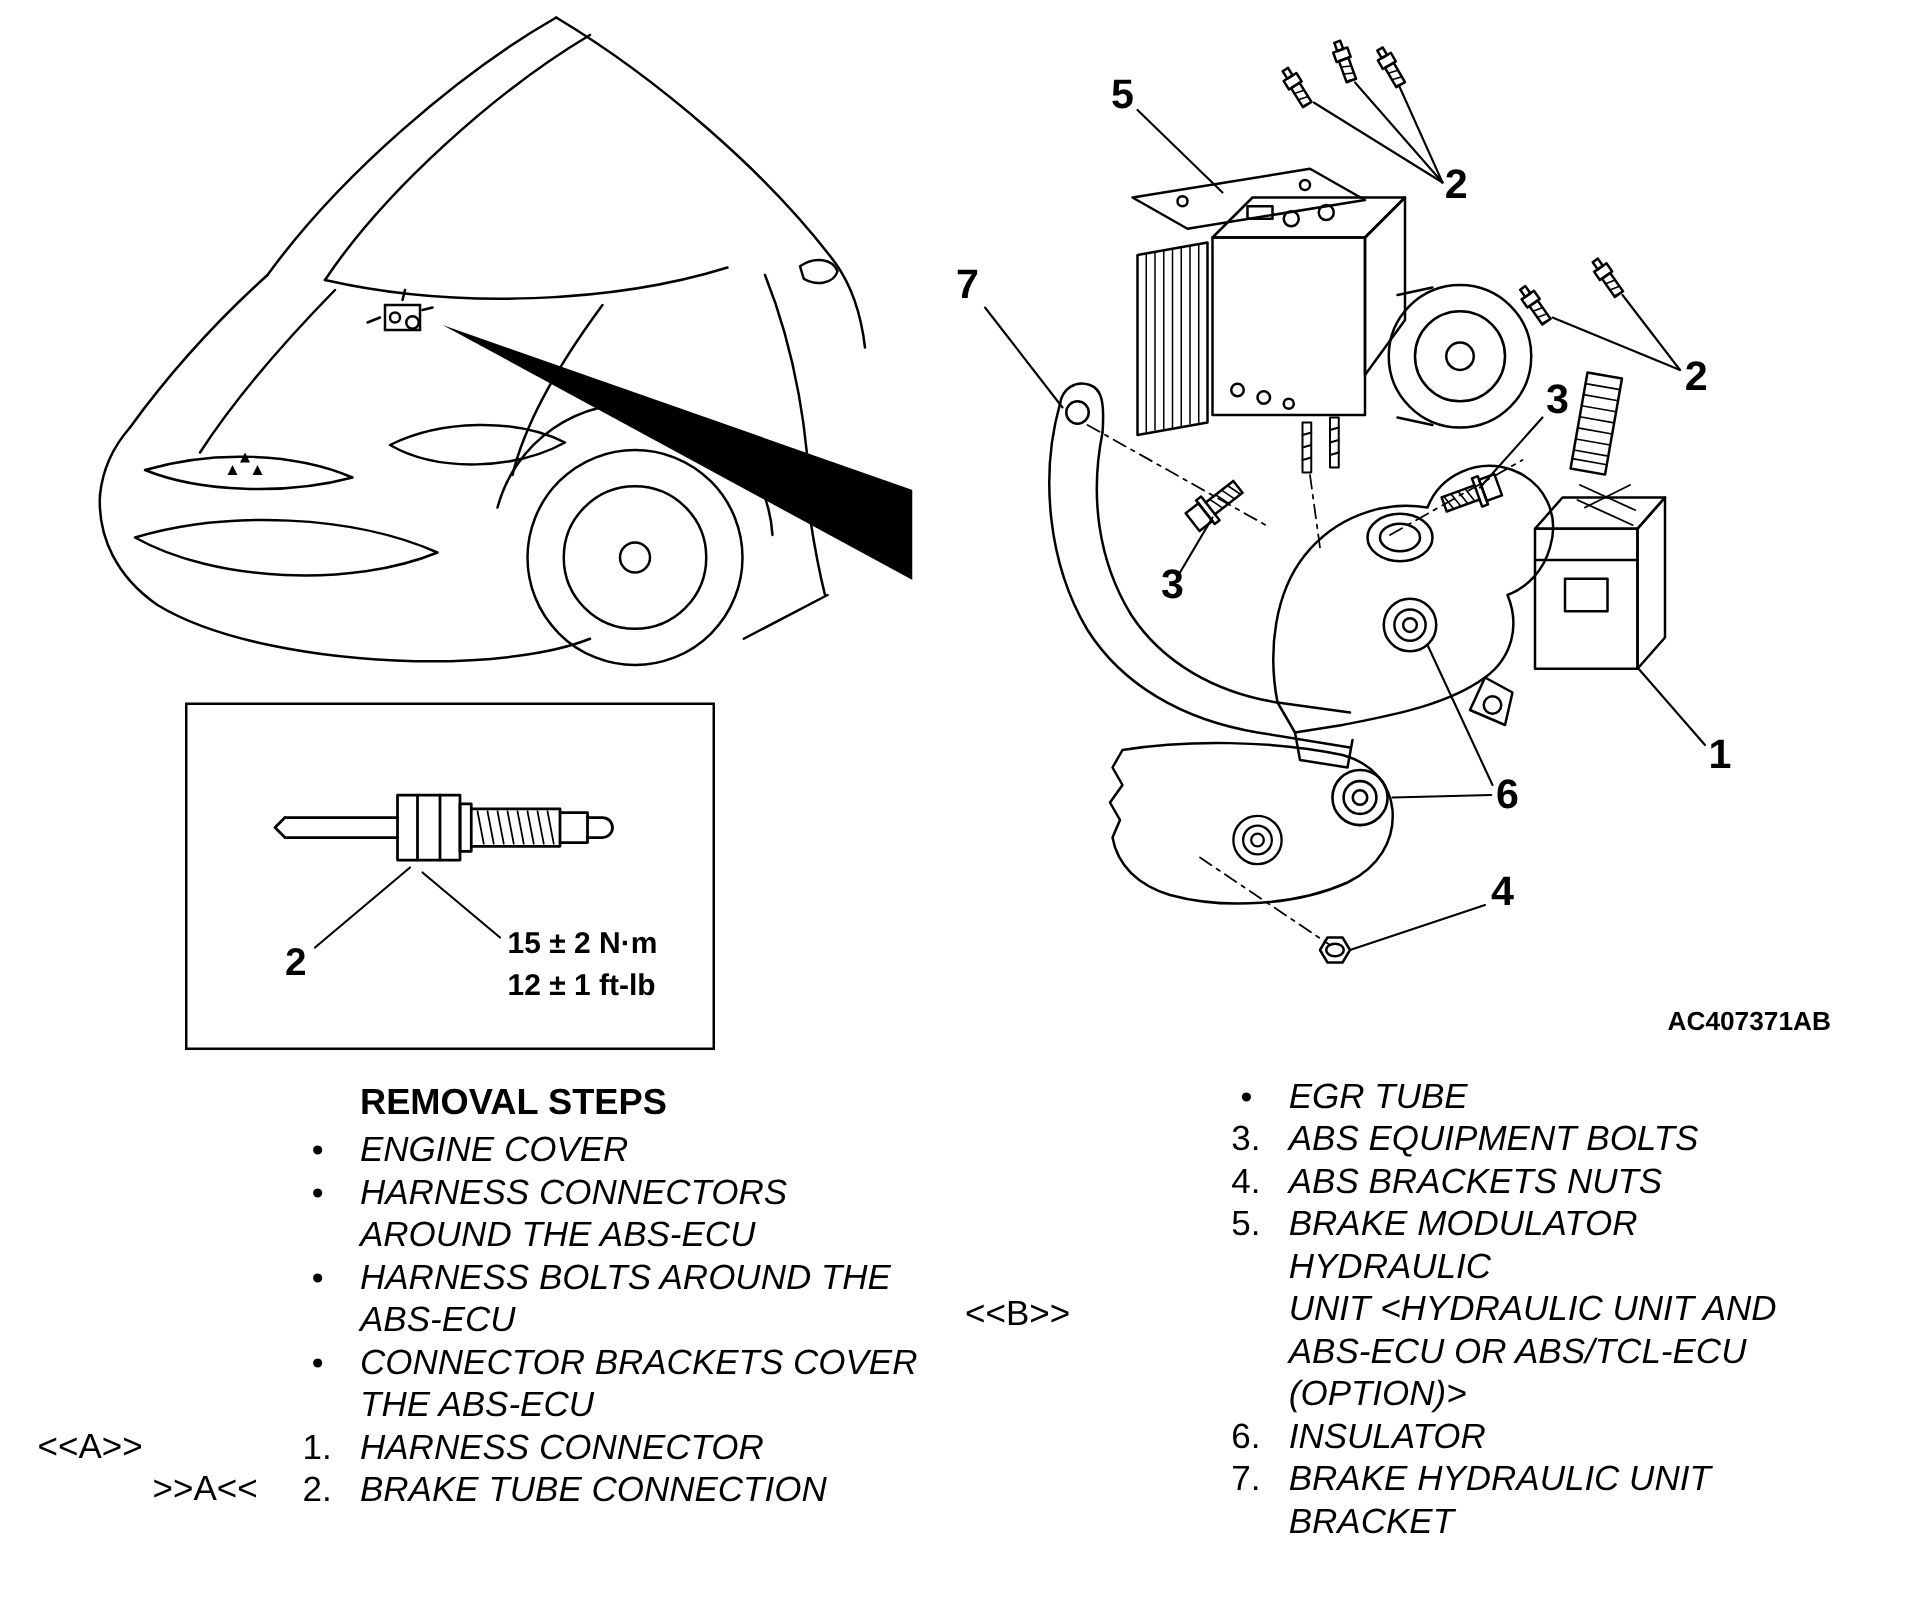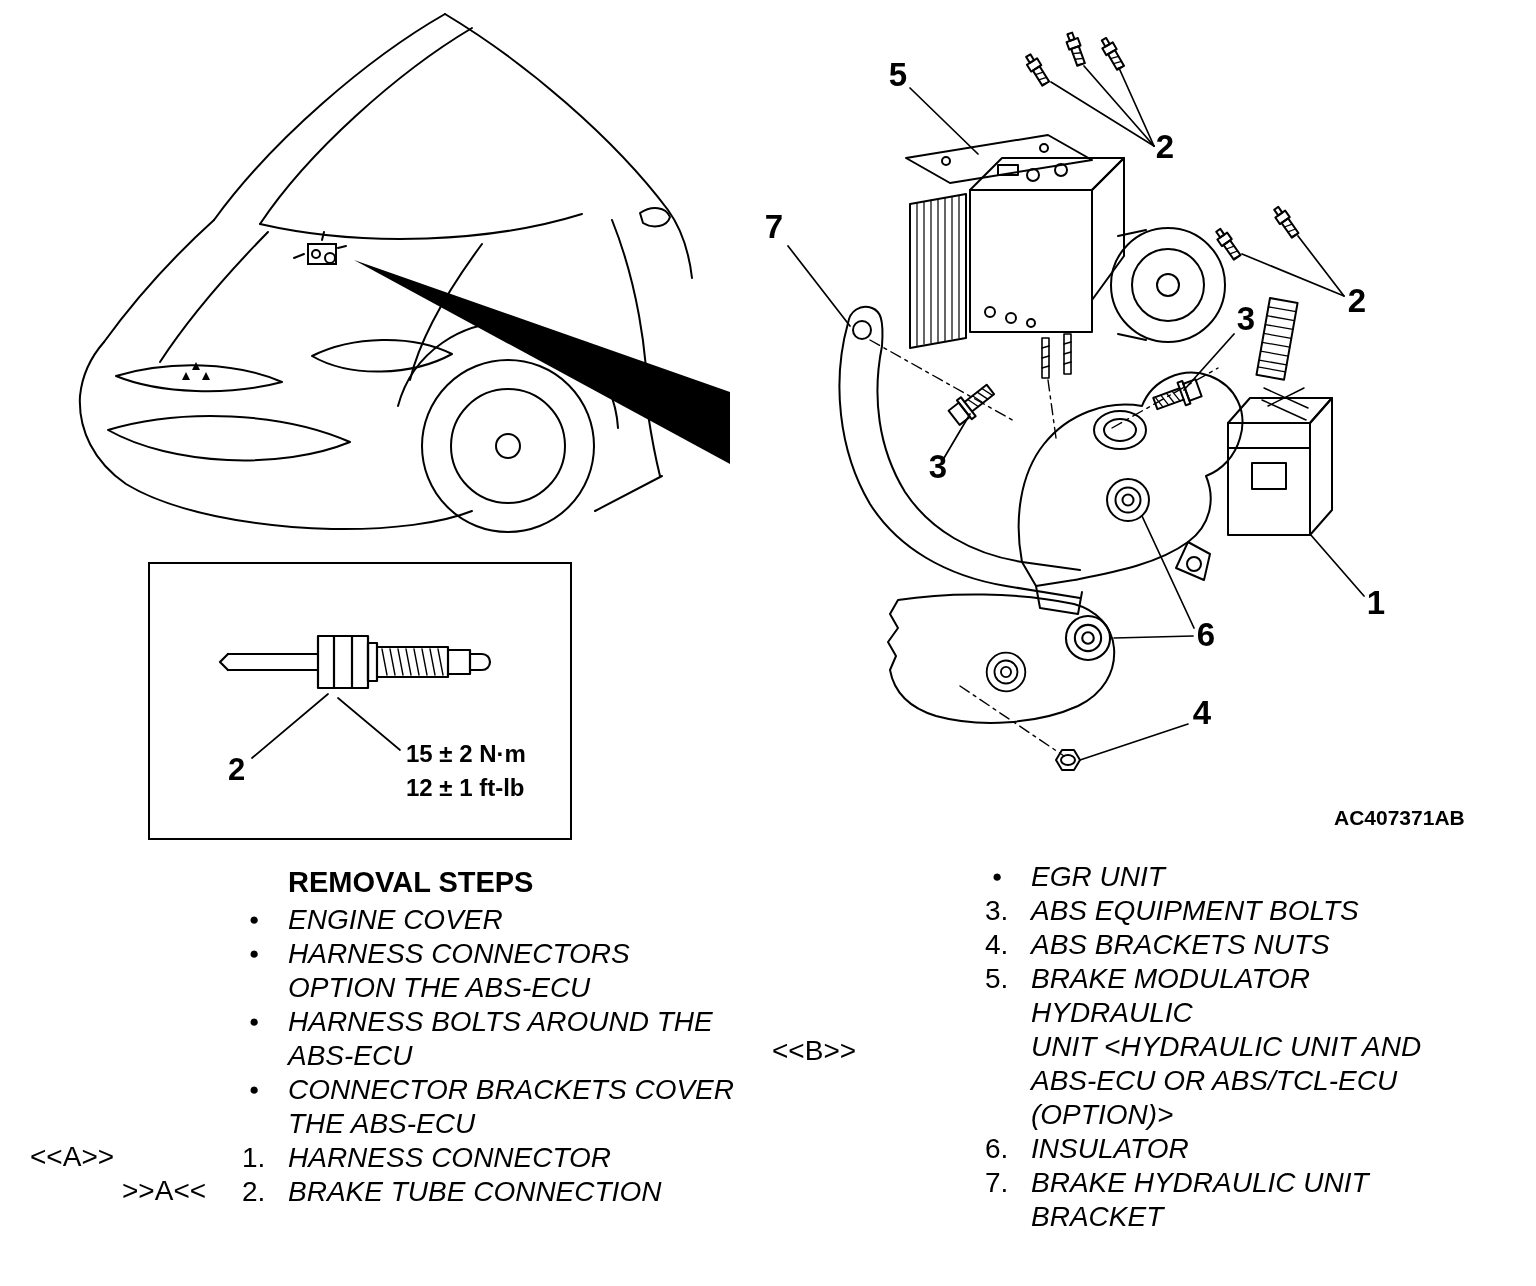--- a/index.html
+++ b/index.html
@@ -239,21 +239,21 @@
 
   <section class="steps left-steps">
     <h2>REMOVAL STEPS</h2>
     <div class="step-row bullet-row">
       <span class="step-prefix">●</span>
       <span class="step-text">ENGINE COVER</span>
     </div>
     <div class="step-row bullet-row">
       <span class="step-prefix">●</span>
       <span class="step-text">HARNESS CONNECTORS
-OPTION THE ABS-ECU</span>
+AROUND THE ABS-ECU</span>
     </div>
     <div class="step-row bullet-row">
       <span class="step-prefix">●</span>
       <span class="step-text">HARNESS BOLTS AROUND THE
 ABS-ECU</span>
     </div>
     <div class="step-row bullet-row">
       <span class="step-prefix">●</span>
       <span class="step-text">CONNECTOR BRACKETS COVER
 THE ABS-ECU</span>
@@ -264,21 +264,21 @@
     </div>
     <div class="step-row">
       <span class="step-prefix">2.</span>
       <span class="step-text">BRAKE TUBE CONNECTION</span>
     </div>
   </section>
 
   <section class="steps right-steps">
     <div class="step-row bullet-row">
       <span class="step-prefix">●</span>
-      <span class="step-text">EGR UNIT</span>
+      <span class="step-text">EGR TUBE</span>
     </div>
     <div class="step-row">
       <span class="step-prefix">3.</span>
       <span class="step-text">ABS EQUIPMENT BOLTS</span>
     </div>
     <div class="step-row">
       <span class="step-prefix">4.</span>
       <span class="step-text">ABS BRACKETS NUTS</span>
     </div>
     <div class="step-row">

